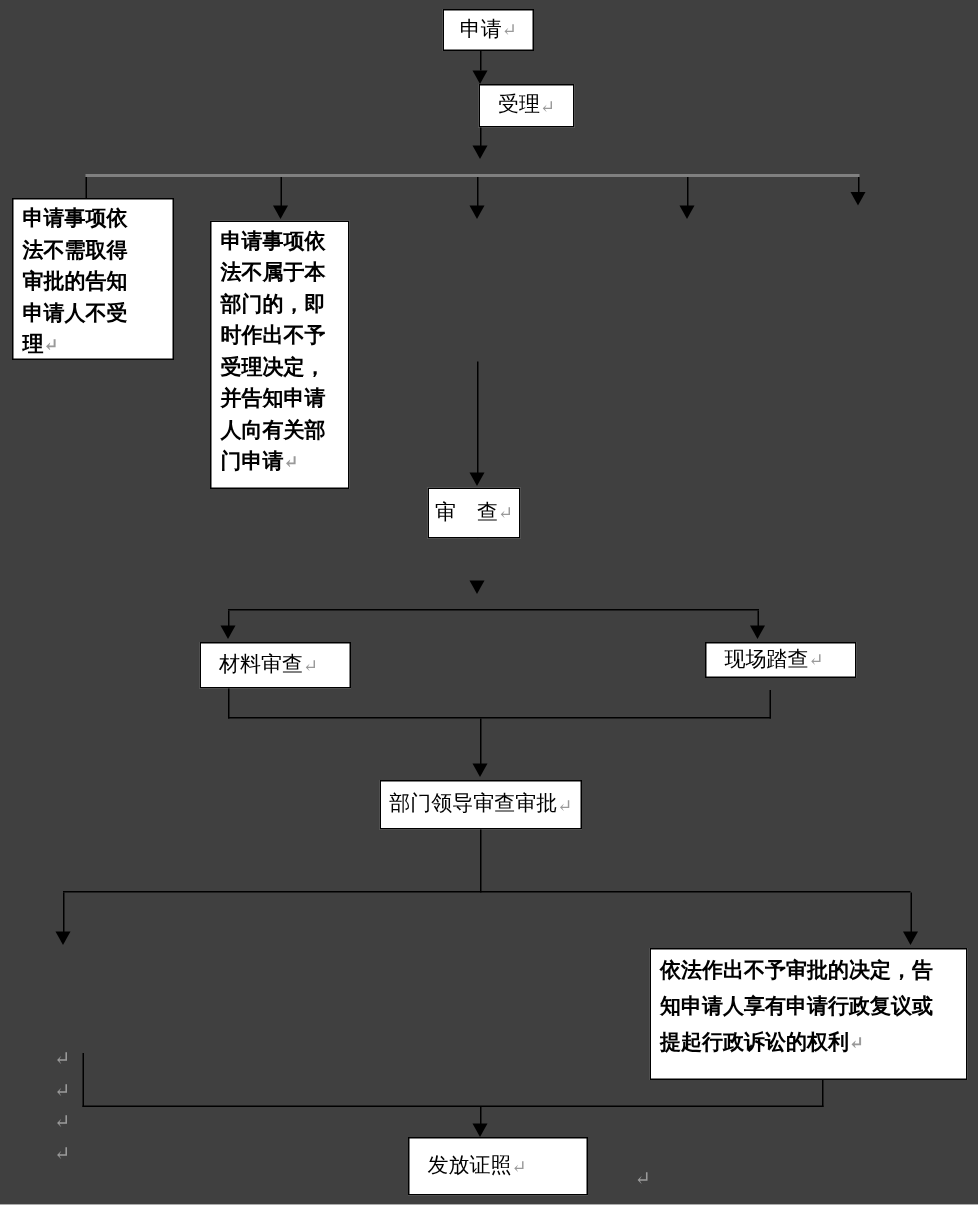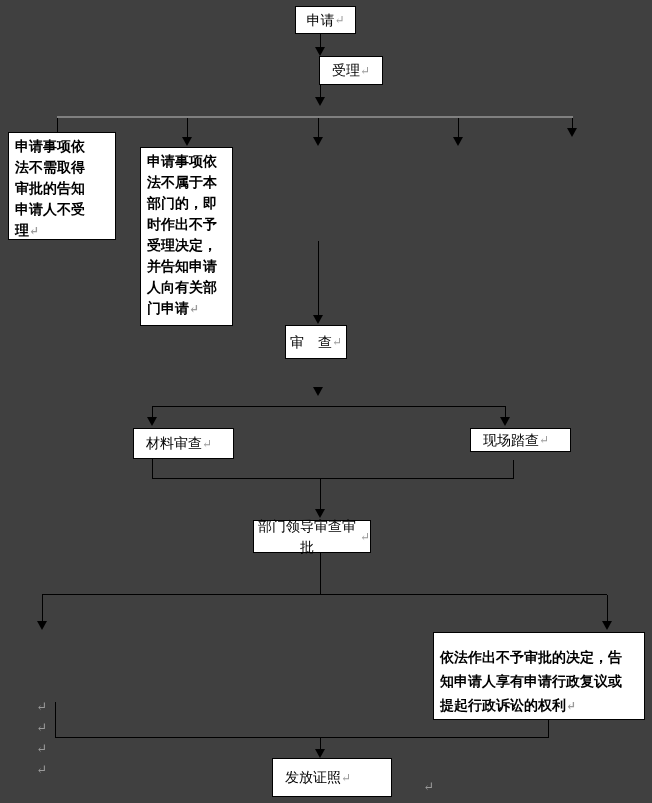--- a/index.html
+++ b/index.html
@@ -97,33 +97,33 @@
     <span class="lbl">现场踏查</span>
       <span class="rm">↵</span>
   </div>
 
   <div class="vline" style="left:152px;top:459px;height:20px;"></div>
   <div class="vline" style="left:513px;top:460px;height:19px;"></div>
   <div class="hline" style="left:152px;top:478px;width:362px;"></div>
   <div class="vline" style="left:320px;top:479px;height:31px;"></div>
   <div class="arr" style="left:315px;top:509px;"></div>
 
-  <div class="box center" style="left:253px;top:520px;width:118px;height:33px;">
+  <div class="box center" style="left:253px;top:520px;width:135px;height:33px;">
     <span class="lbl">部门领导审查审批</span>
       <span class="rm">↵</span>
   </div>
 
   <div class="vline" style="left:320px;top:553px;height:42px;"></div>
   <div class="hline" style="left:42px;top:594px;width:565px;"></div>
   <div class="vline" style="left:42px;top:595px;height:27px;"></div>
   <div class="arr" style="left:37px;top:621px;"></div>
   <div class="vline" style="left:607px;top:595px;height:27px;"></div>
   <div class="arr" style="left:602px;top:621px;"></div>
 
-  <div class="box para" style="left:433px;top:632px;width:212px;height:88px;line-height:24px;padding-top:12px;">
+  <div class="box para" style="left:433px;top:632px;width:212px;height:88px;line-height:24px;padding-top:2px;">
     <span class="lbl">依法作出不予审批的决定，告
 知申请人享有申请行政复议或
 提起行政诉讼的权利</span><span class="rm">↵</span>
   </div>
 
   <div class="vline" style="left:55px;top:702px;height:36px;"></div>
   <div class="vline" style="left:548px;top:720px;height:18px;"></div>
   <div class="hline" style="left:55px;top:737px;width:494px;"></div>
   <div class="vline" style="left:320px;top:738px;height:12px;"></div>
   <div class="arr" style="left:315px;top:749px;"></div>

